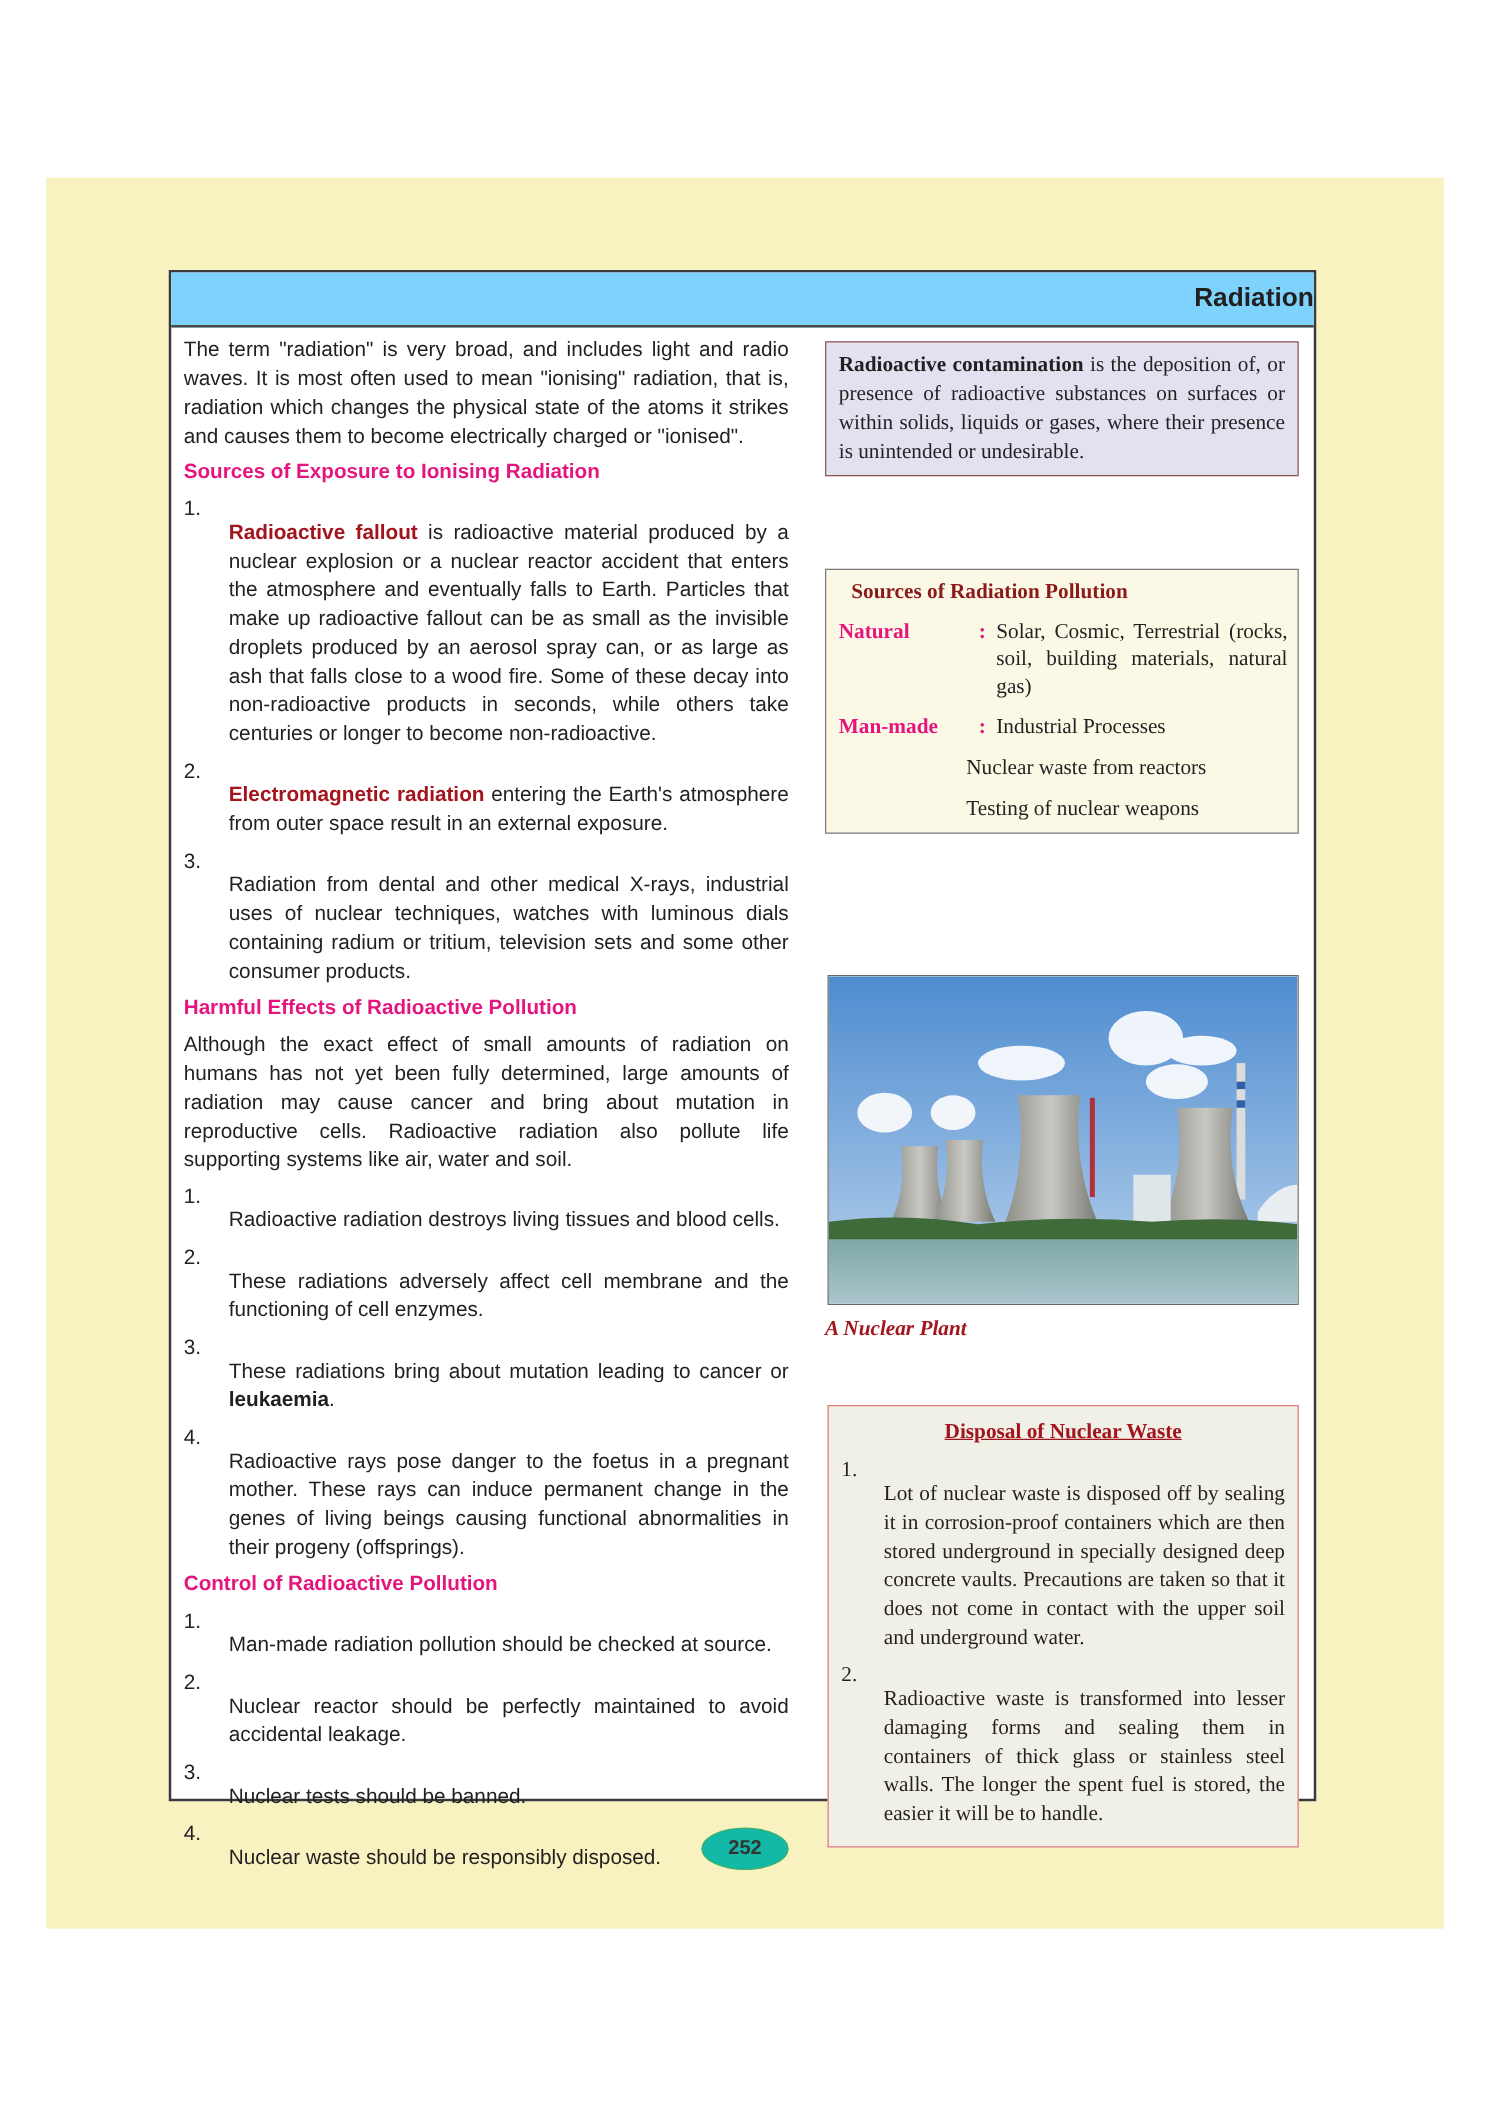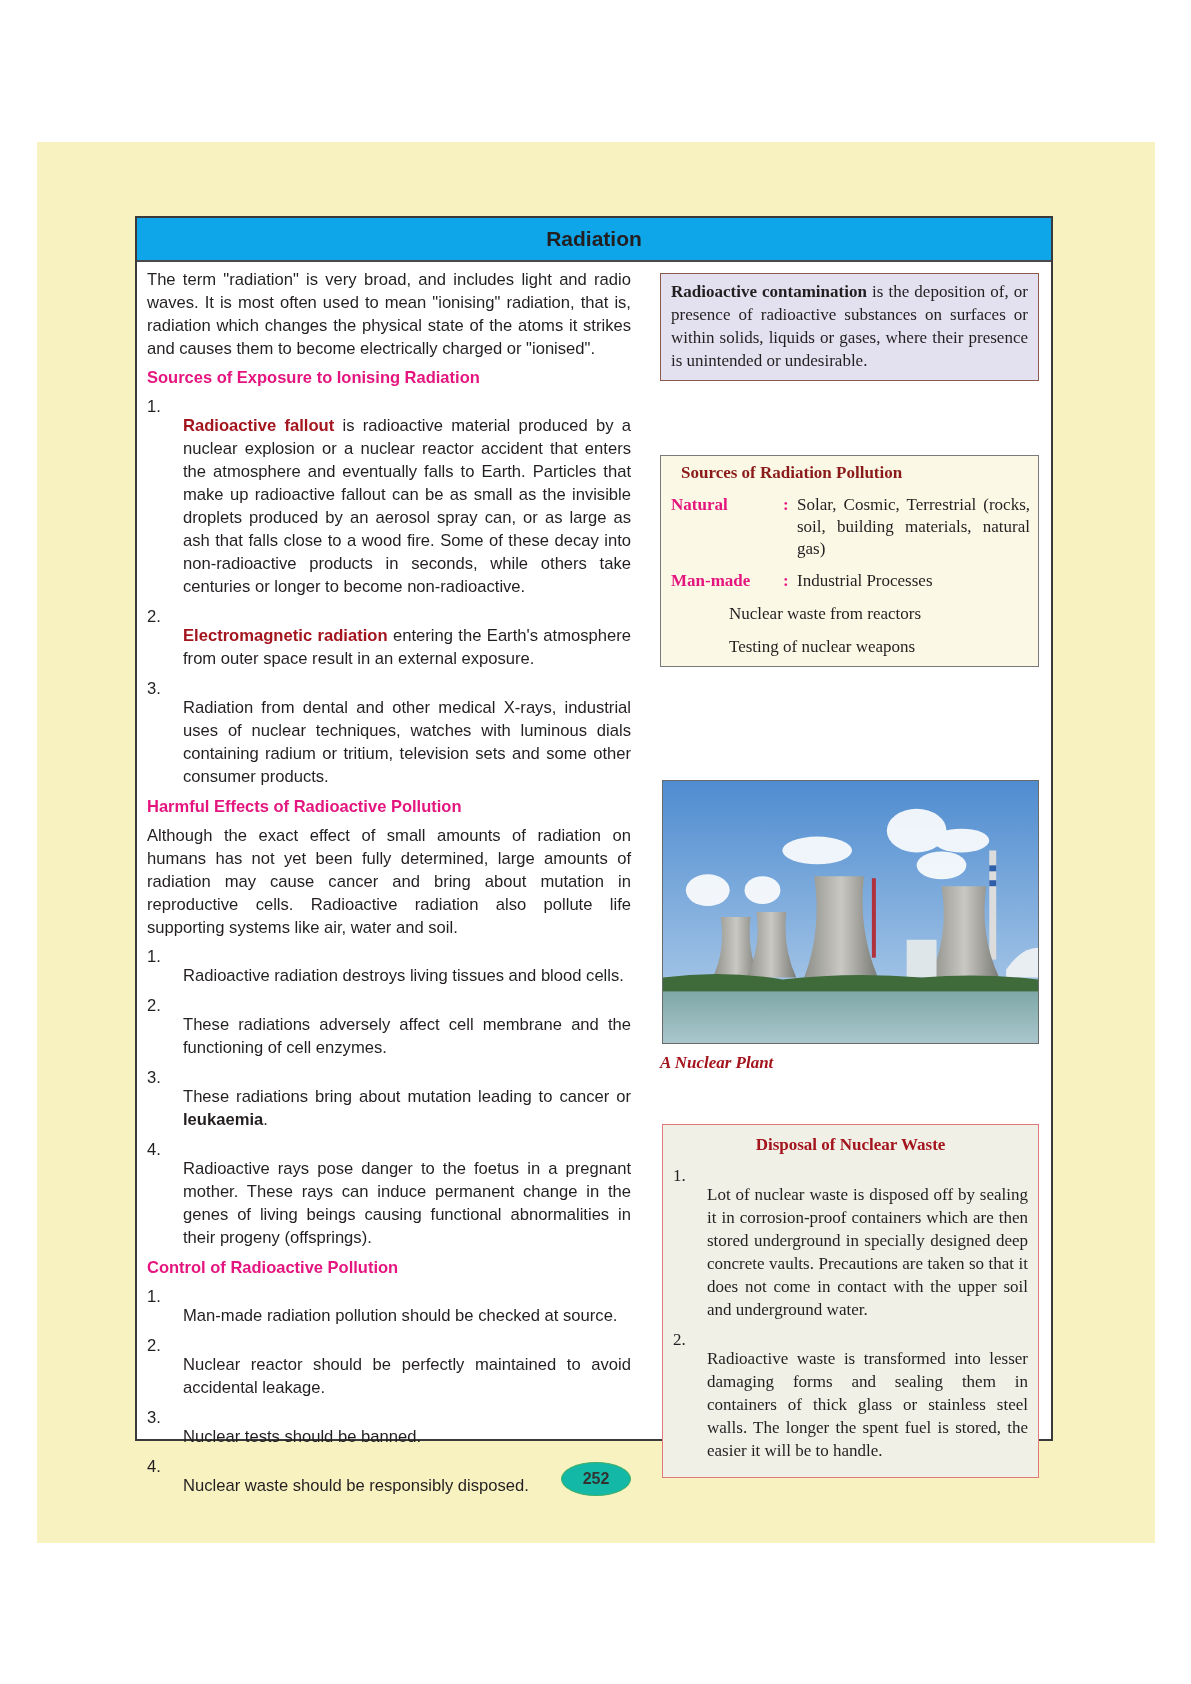--- a/index.html
+++ b/index.html
@@ -1,43 +1,43 @@
 <!DOCTYPE html>
 <html><head>
 <meta charset="utf-8">
 <style>
   html, body { margin: 0; padding: 0; }
   body { width: 1191px; height: 1684px; background: #ffffff; position: relative; font-family: "Liberation Sans", sans-serif; color: #231f20; }
   .page-bg { position: absolute; left: 37px; top: 142px; width: 1118px; height: 1401px; background: #f7f2c0; }
   .frame { position: absolute; left: 135px; top: 216px; width: 918px; height: 1225px; background: #ffffff; border: 2px solid #3a3a3a; box-sizing: border-box; }
-  .title-bar { height: 42px; background: #0ea5e9; border-bottom: 2px solid #4a4a4a; display: flex; align-items: center; justify-content: center; }
+  .title-bar { height: 42px; background: #7dd3fc; border-bottom: 2px solid #4a4a4a; display: flex; align-items: center; justify-content: flex-end; }
   .title-bar h1 { margin: 0; font-size: 21px; font-weight: bold; color: #231f20; font-family: "Liberation Sans", sans-serif; }
   .left-col { position: absolute; left: 10px; top: 50px; width: 484px; font-size: 16.6px; line-height: 23px; }
   .left-col p { margin: 0 0 6px 0; text-align: justify; }
   .subhead { color: #e4157e; font-weight: bold; font-size: 16.5px; margin: 6px 0 6px 0; }
   ol.num { list-style: none; margin: 0 0 6px 0; padding: 0; }
   ol.num li { display: flex; margin-bottom: 7px; }
   ol.num li .n { width: 36px; flex: none; }
   ol.num li .t { flex: 1; text-align: justify; margin-top: 19px; }
   .red-b { color: #a3141d; font-weight: bold; }
   .b { font-weight: bold; }
 
   .serif { font-family: "Liberation Serif", serif; }
   .contam-box { position: absolute; left: 523px; top: 55px; width: 379px; background: #e3e0f0; border: 1.5px solid #8c5a4a; box-sizing: border-box; padding: 6px 10px 8px 10px; font-size: 17px; line-height: 23px; text-align: justify; }
   .sources-box { position: absolute; left: 523px; top: 237px; width: 379px; background: #fbf8e6; border: 1.5px solid #7a7a7a; box-sizing: border-box; padding: 6px 8px 8px 10px; font-size: 17px; line-height: 22px; }
   .sources-box .hd { color: #8b1a1a; font-weight: bold; margin-bottom: 10px; margin-left: 10px; }
   .src-row { display: flex; }
   .src-row .lbl { width: 112px; flex: none; color: #e4157e; font-weight: bold; }
   .src-row .colon { width: 14px; flex: none; color: #e4157e; font-weight: bold; }
   .src-row .val { flex: 1; text-align: justify; }
-  .src-extra { margin-left: 58px; margin-top: 11px; text-align: justify; }
+  .src-extra { margin-left: 102px; margin-top: 11px; text-align: justify; }
   .photo { position: absolute; left: 525px; top: 562px; width: 377px; height: 264px; border: 1.5px solid #6a6a6a; box-sizing: border-box; overflow: hidden; }
   .caption { position: absolute; left: 523px; top: 835px; width: 379px; text-align: left; color: #a3141d; font-weight: bold; font-style: italic; font-size: 17px; }
   .disposal-box { position: absolute; left: 525px; top: 906px; width: 377px; background: #f0f0e6; border: 1.5px solid #e07a7a; box-sizing: border-box; padding: 8px 10px 8px 10px; font-size: 17px; line-height: 23px; }
-  .disposal-box .hd { color: #a3141d; font-weight: bold; text-align: center; margin-bottom: 8px; }
+  .disposal-box .hd { color: #a3141d; font-weight: bold; text-align: center; margin-bottom: 8px; text-decoration: underline; }
   .disposal-box ol.num li .n { width: 34px; }
   .page-num { position: absolute; left: 561px; top: 1462px; width: 70px; height: 34px; border: 1.5px solid #3fae6a; border-radius: 50%; background: #14b8a6; display: flex; align-items: center; justify-content: center; font-size: 16px; font-weight: bold; color: #333; box-sizing: border-box; }
 </style>
 </head>
 <body>
 
 <div class="page-bg"></div>
 
 <div class="frame">
   <div class="title-bar">

